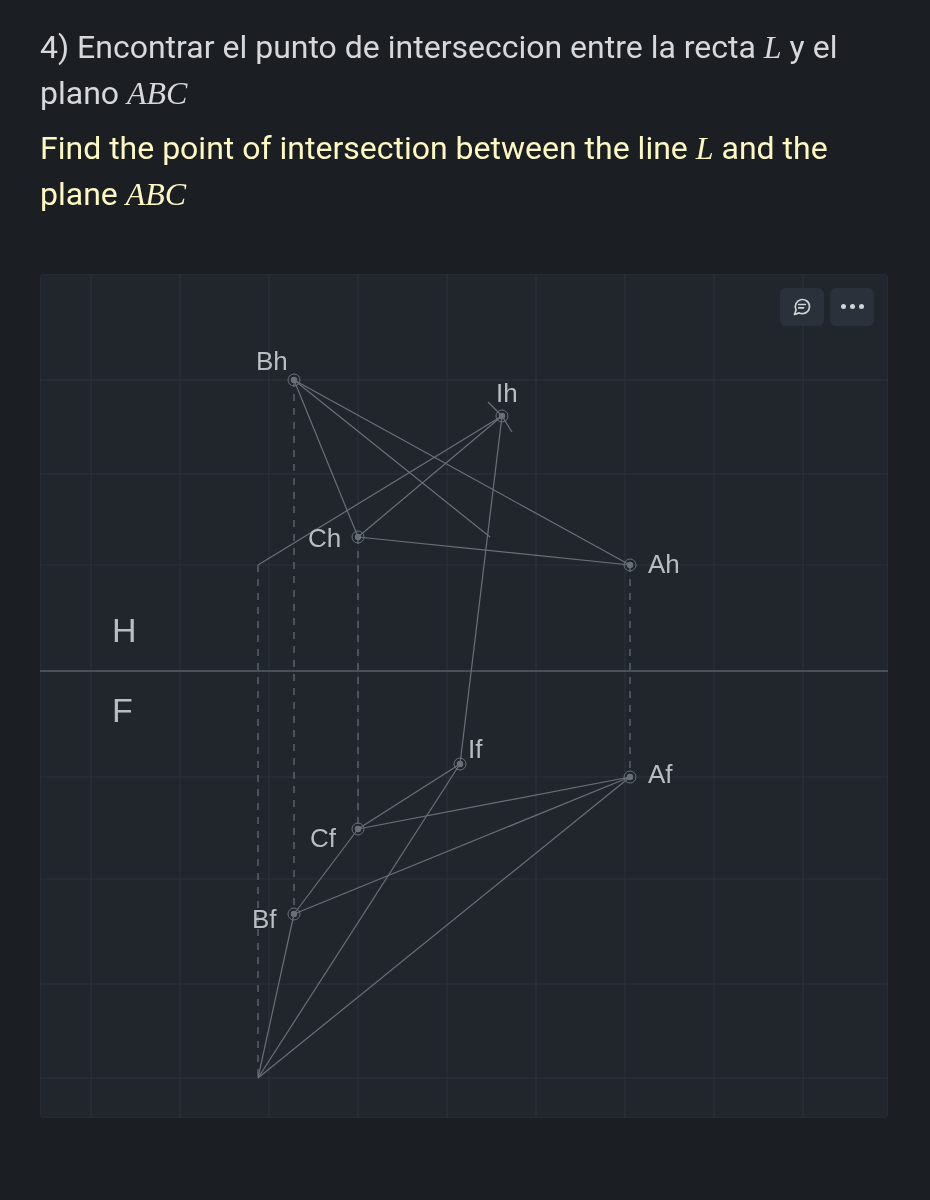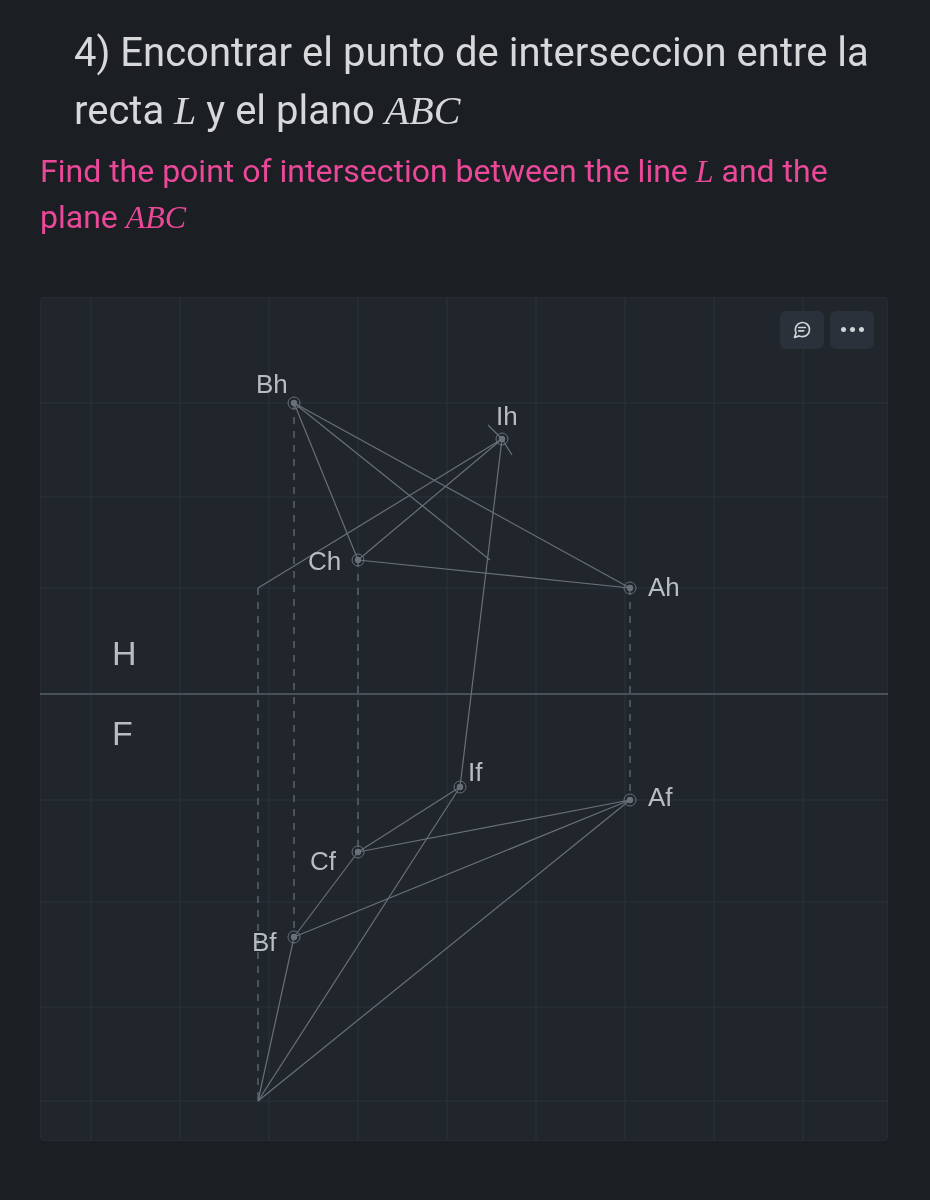--- a/index.html
+++ b/index.html
@@ -8,34 +8,33 @@
     background:#1b1e23;
     color:#e6e8ea;
     font-family:"Segoe UI",Roboto,"Helvetica Neue",Arial,sans-serif;
     width:930px;
   }
   .page{
     padding:24px 40px 60px 40px;
     box-sizing:border-box;
   }
   .question{
-    font-size:40px;
+    font-size:32px;
     line-height:1.45;
     color:#d6d8da;
     margin-bottom:8px;
-    margin-left:34px;
   }
   .question .it{
     font-family:"Cambria Math","Georgia",serif;
     font-style:italic;
   }
   .translation{
     font-size:32px;
     line-height:1.45;
-    color:#ec4899;
+    color:#fef9c3;
     margin-bottom:56px;
   }
   .translation .it{
     font-family:"Cambria Math","Georgia",serif;
     font-style:italic;
   }
 
   .diagram-card{
     position:relative;
     width:848px;

